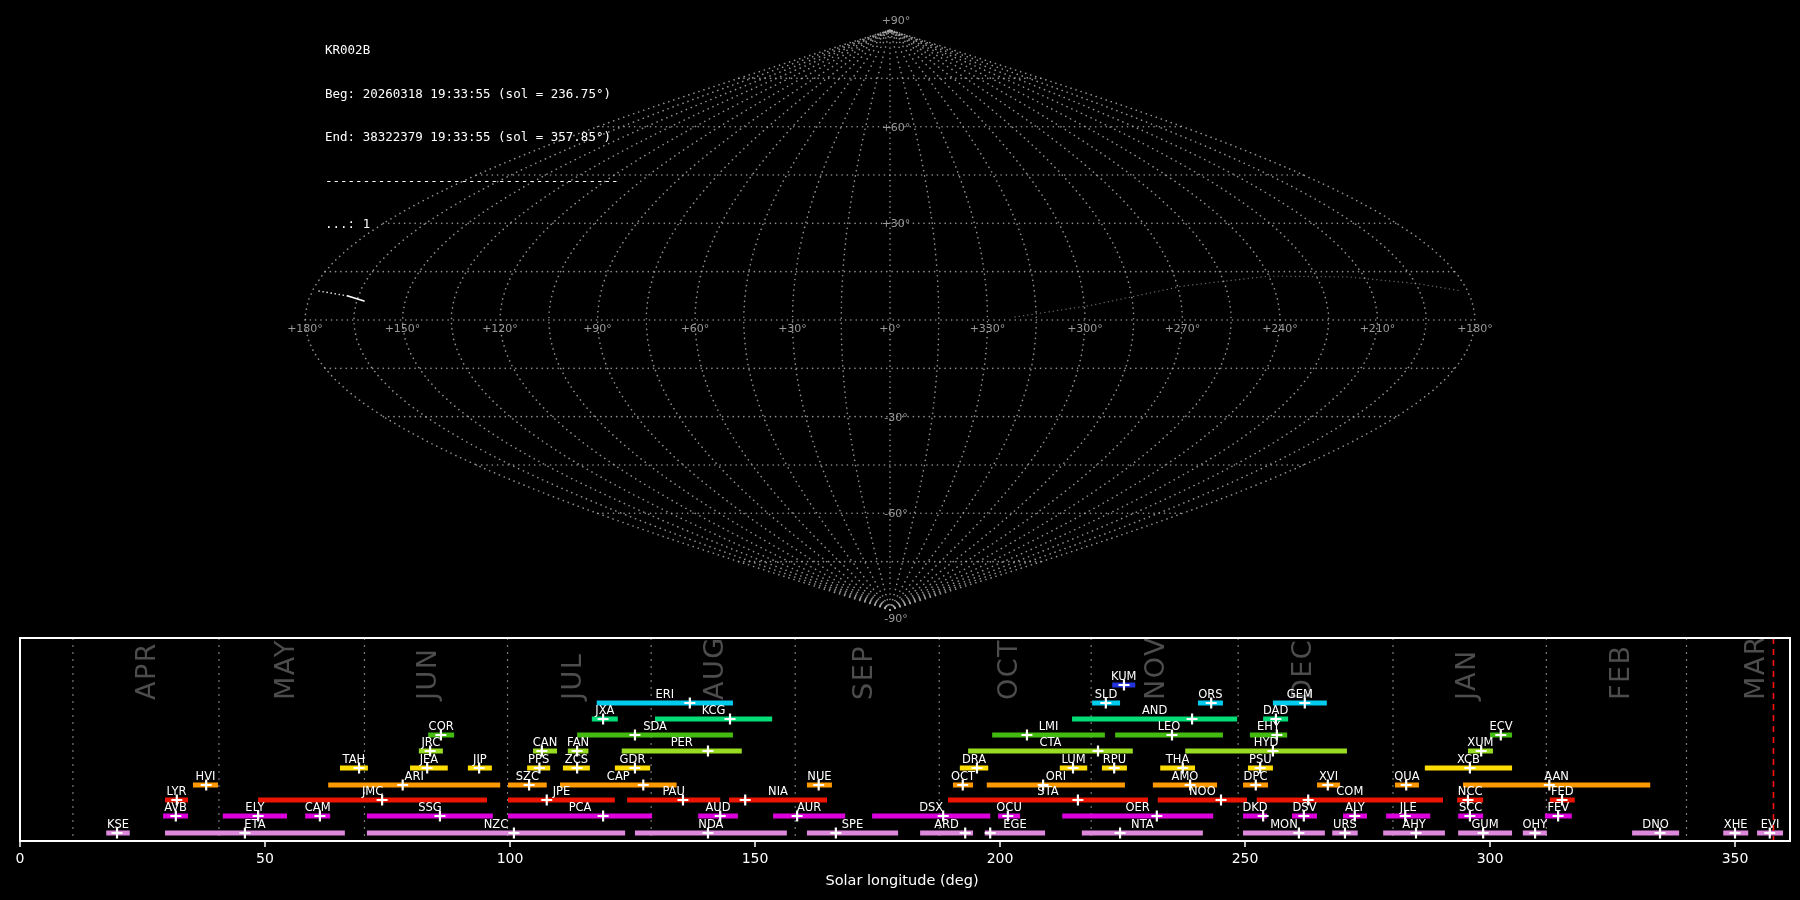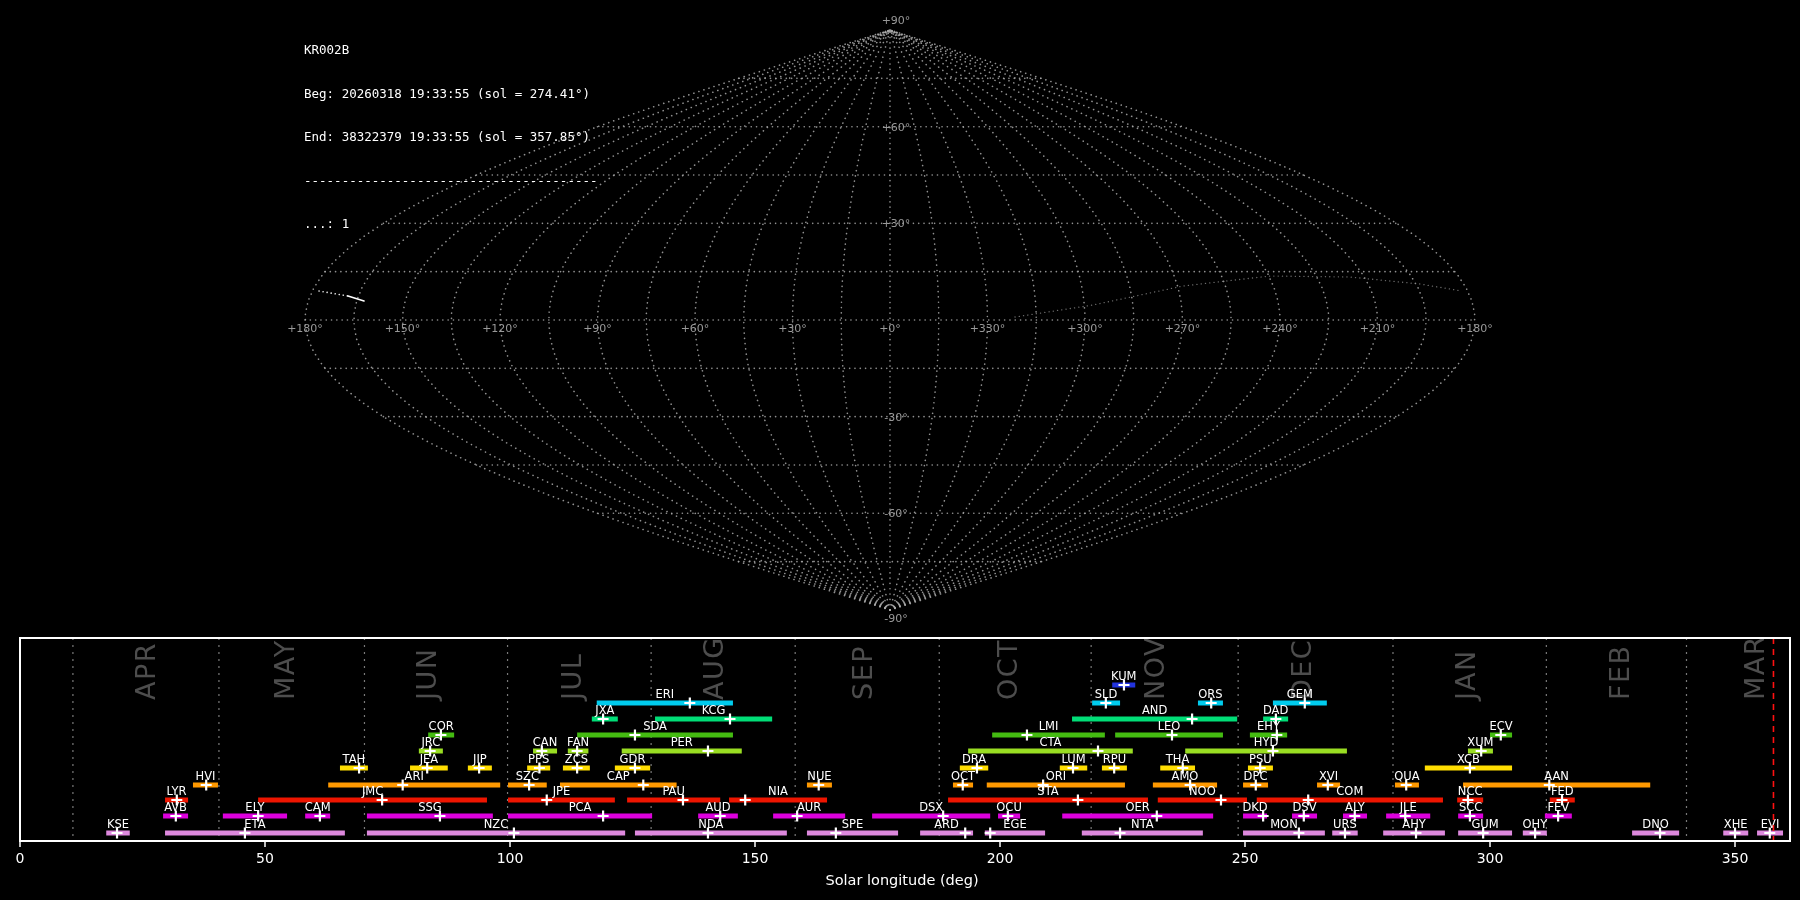--- a/index.html
+++ b/index.html
@@ -1,32 +1,32 @@
 <!DOCTYPE html>
 <html><head>
 <meta charset="utf-8">
 <style>
   html,body{margin:0;padding:0;background:#000;}
   #screen{position:relative;width:1800px;height:900px;background:#000;overflow:hidden;
           font-family:"DejaVu Sans",sans-serif;}
-  #header{position:absolute;left:304px;top:14px;color:#fff;
+  #header{position:absolute;left:325px;top:14px;color:#fff;
           font-family:"DejaVu Sans Mono",monospace;font-size:12.5px;line-height:14.5px;
           white-space:pre;z-index:5;}
   svg{position:absolute;left:0;display:block;}
   #sky-svg{top:0;}
   #chart-svg{top:636px;}
   text{font-family:"DejaVu Sans",sans-serif;}
 </style>
 </head>
 <body>
 
 <div id="screen">
   <div id="header">
     <div>KR002B</div>
-    <div>Beg: 20260318 19:33:55 (sol = 274.41°)</div>
+    <div>Beg: 20260318 19:33:55 (sol = 236.75°)</div>
     <div>End: 38322379 19:33:55 (sol = 357.85°)</div>
     <div>---------------------------------------</div>
     <div>...: 1</div>
   </div>
   <svg id="sky-svg" width="1800" height="636">
       <line x1="738.5908586150254" y1="561.65" x2="1041.4091413849746" y2="561.65" stroke="#aaaaaa" stroke-width="1.6" stroke-dasharray="0.1 5.2" stroke-linecap="round" opacity="0.85"></line>
       <line x1="597.5" y1="513.3199999999999" x2="1182.5" y2="513.3199999999999" stroke="#aaaaaa" stroke-width="1.6" stroke-dasharray="0.1 5.2" stroke-linecap="round" opacity="0.85"></line>
       <line x1="476.34253300586965" y1="464.99" x2="1303.6574669941303" y2="464.99" stroke="#aaaaaa" stroke-width="1.6" stroke-dasharray="0.1 5.2" stroke-linecap="round" opacity="0.85"></line>
       <line x1="383.3751387861034" y1="416.65999999999997" x2="1396.6248612138966" y2="416.65999999999997" stroke="#aaaaaa" stroke-width="1.6" stroke-dasharray="0.1 5.2" stroke-linecap="round" opacity="0.85"></line>
       <line x1="324.933391620895" y1="368.33" x2="1455.066608379105" y2="368.33" stroke="#aaaaaa" stroke-width="1.6" stroke-dasharray="0.1 5.2" stroke-linecap="round" opacity="0.85"></line>

